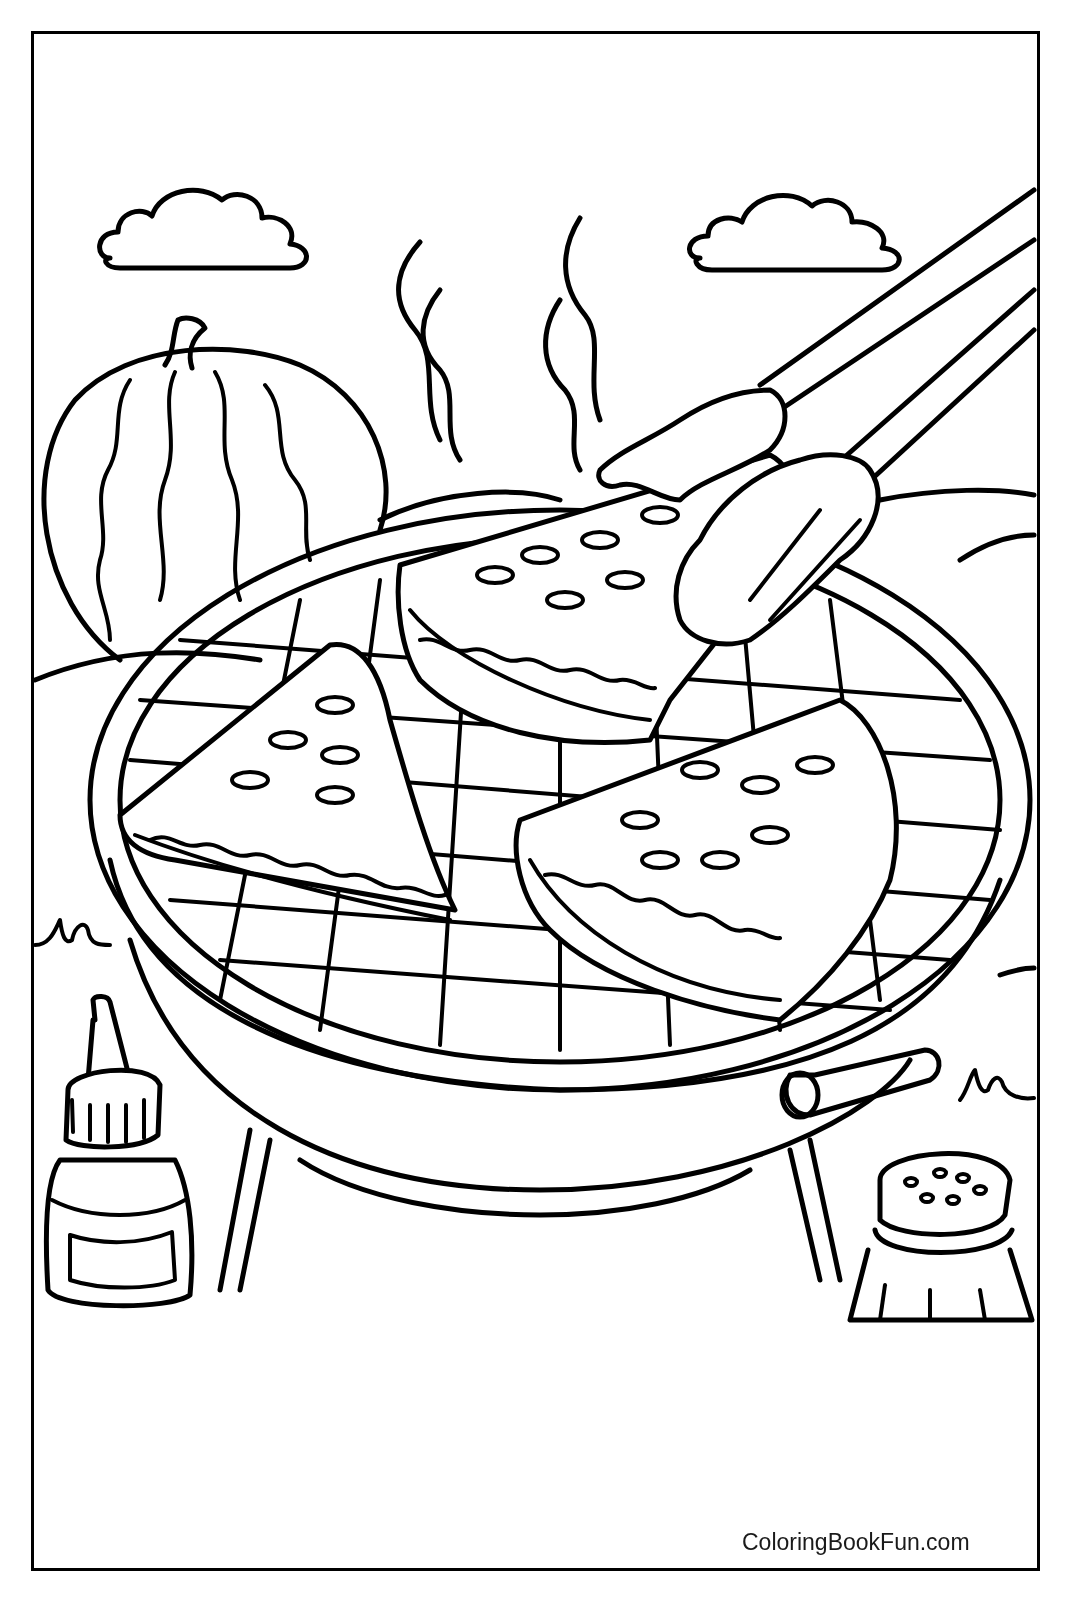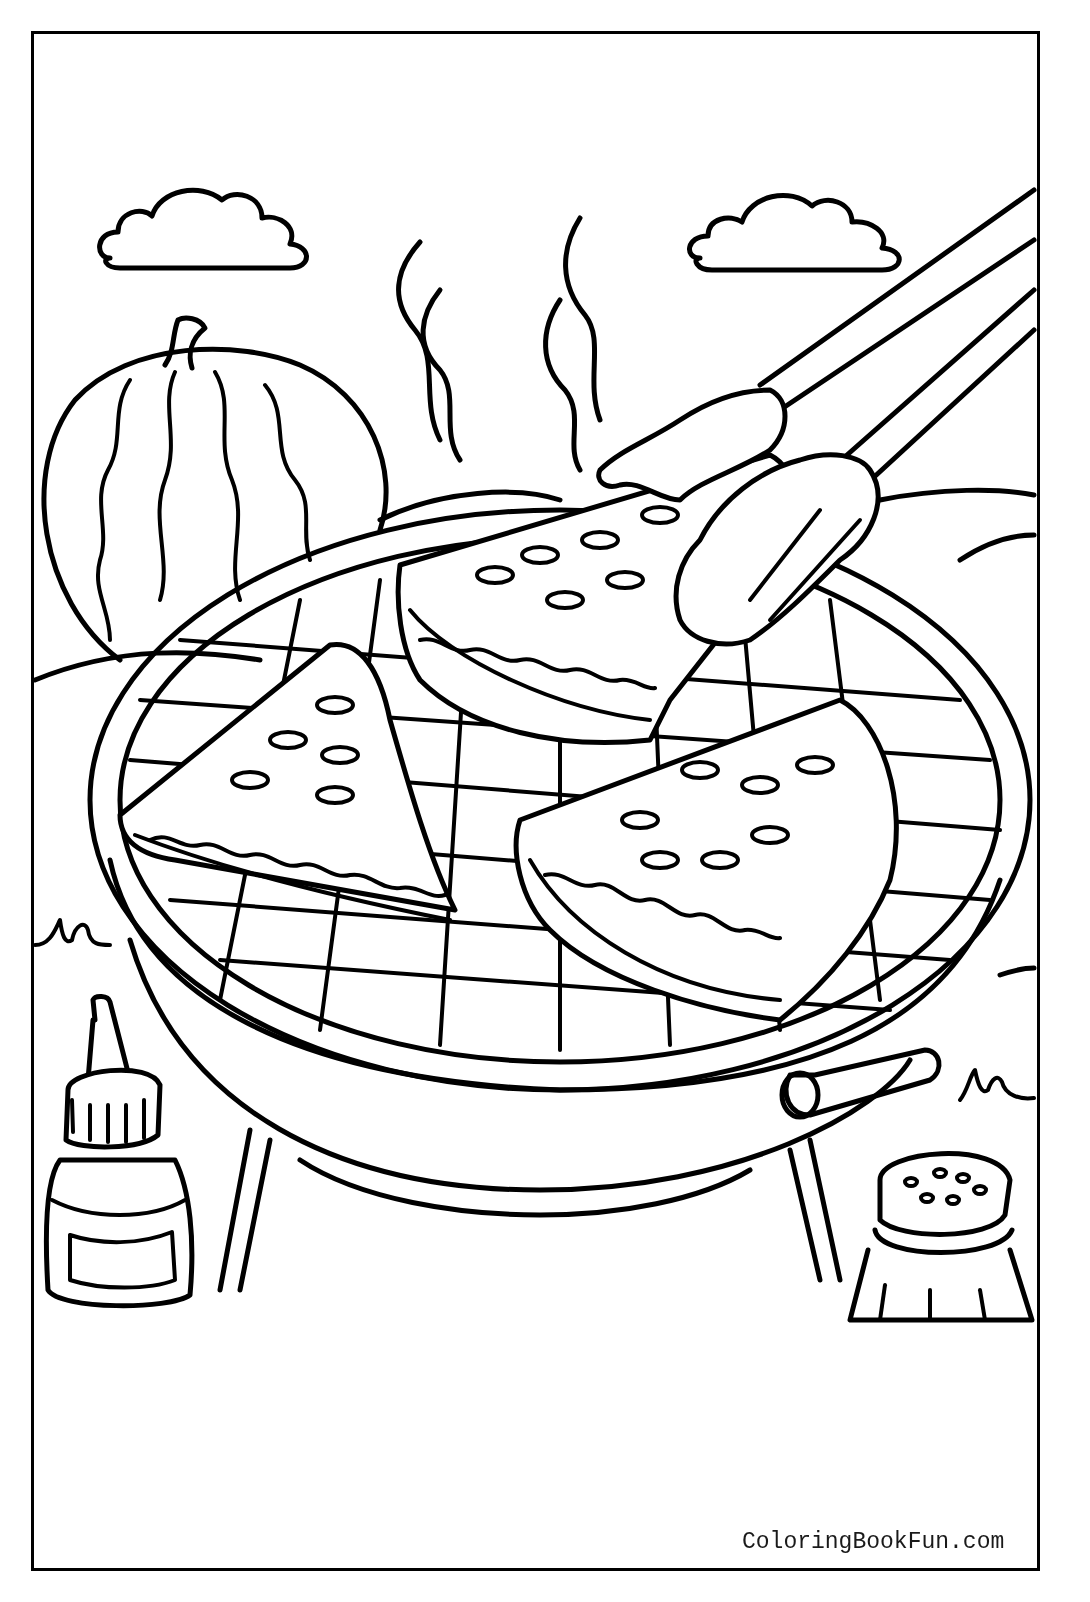--- a/index.html
+++ b/index.html
@@ -2,21 +2,21 @@
 <html><head>
 <meta charset="utf-8">
 <style>
   html, body { margin:0; padding:0; background:#ffffff; }
   body { width:1090px; height:1602px; position:relative; overflow:hidden; font-family:"DejaVu Sans", sans-serif; }
   .page-border { position:absolute; left:31px; top:31px; width:1003px; height:1534px; border:3px solid #000; box-sizing:content-box; }
   svg.art { position:absolute; left:0; top:0; width:1090px; height:1602px; }
   svg.art * { fill:none; stroke:#000; stroke-width:5; stroke-linecap:round; stroke-linejoin:round; }
   svg.art .thin { stroke-width:4; }
   svg.art .dot { fill:#fff; stroke-width:4; }
-  .watermark { position:absolute; left:742px; top:1529px; font-family:Liberation Mono, monospace; font-size:23px; color:#1a1a1a; letter-spacing:0px; }
+  .watermark { position:absolute; left:742px; top:1529px; font-family:Liberation Sans, sans-serif; font-size:23px; color:#1a1a1a; letter-spacing:0px; }
 </style>
 </head>
 <body>
 
 <div class="page-border"></div>
 
 <svg class="art" viewBox="0 0 1090 1602">
 
   <g>
     <path d="M110 258 C95 258 95 232 118 232 C118 212 142 206 152 216 C160 190 200 182 222 200 C235 188 262 196 262 218 C278 214 298 226 290 244 C312 246 312 268 290 268 L120 268 C105 268 102 258 110 258 Z"></path>

